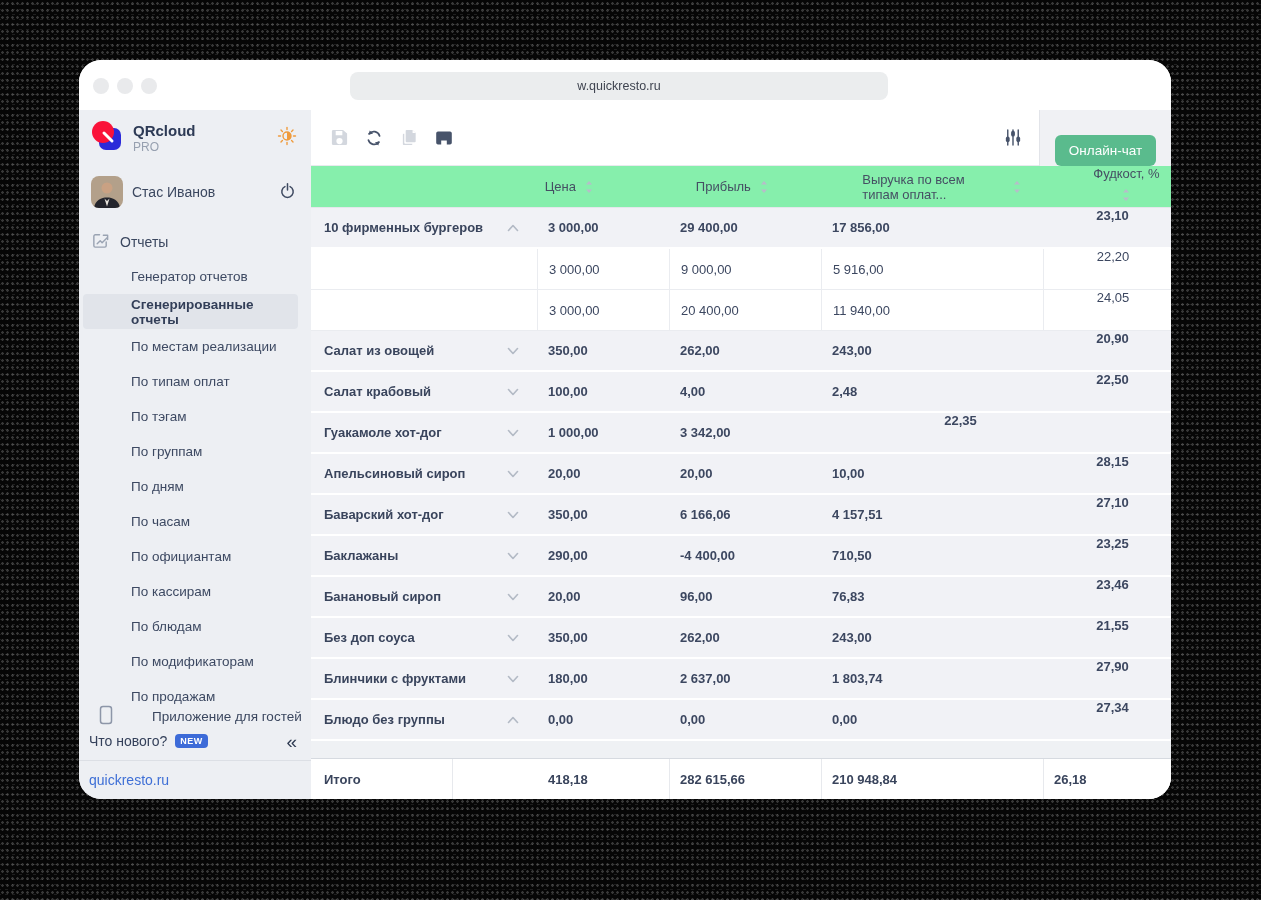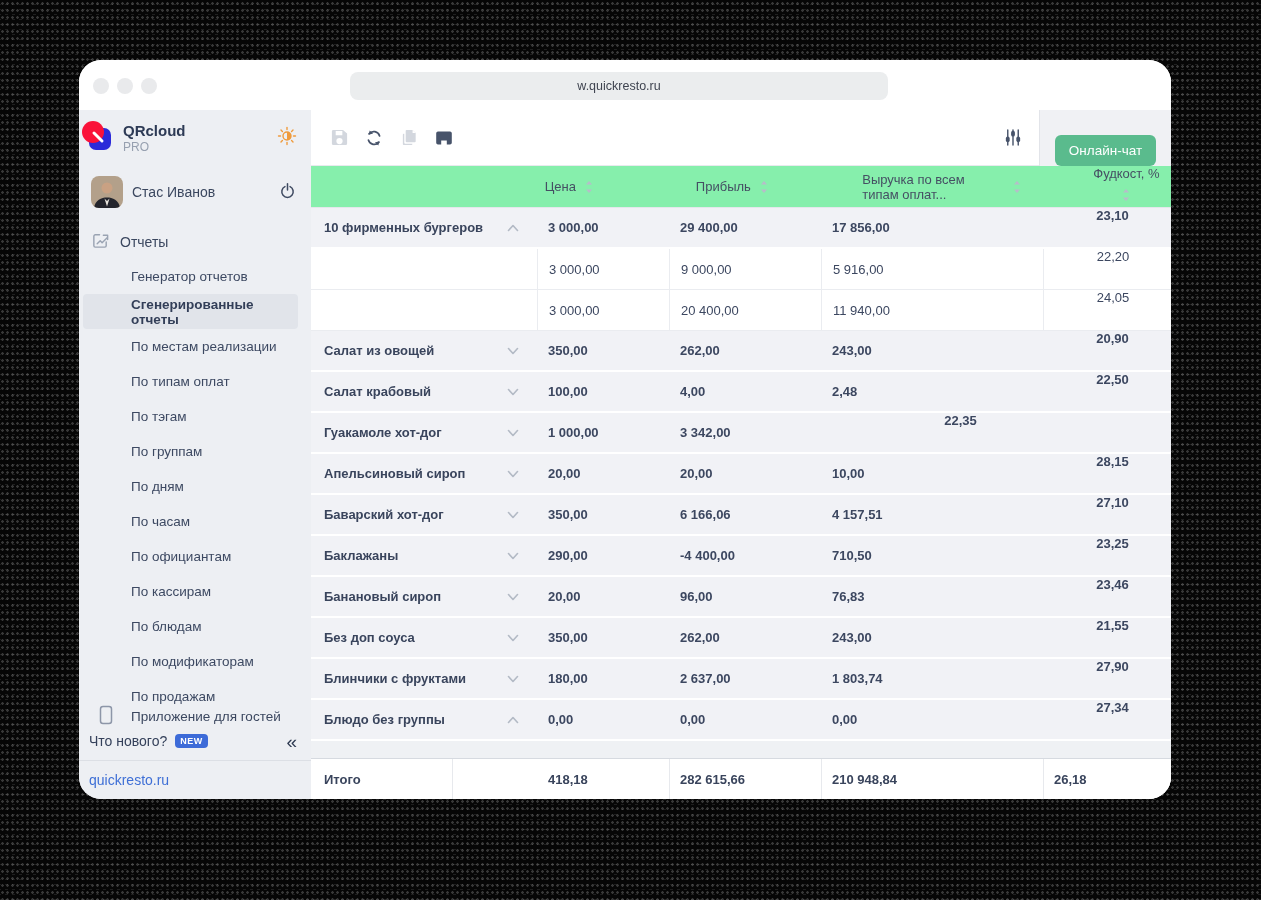--- a/index.html
+++ b/index.html
@@ -25,37 +25,37 @@
   .dot { position:absolute; top:18px; width:16px; height:16px; border-radius:50%; background:#e9eaec; }
   .dot.d1 { left:14px; } .dot.d2 { left:38px; } .dot.d3 { left:62px; }
   .urlbar {
     position:absolute; left:271px; top:12px; width:538px; height:28px;
     background:#ebedee; border-radius:8px; display:flex; align-items:center; justify-content:center;
     font-size:12.5px; color:#3f4450;
   }
   .content { flex:1; display:flex; min-height:0; }
   
   .sidebar { width:232px; flex:none; background:#edeff3; position:relative; color:#3b475f; }
-  .brandrow { height:56px; display:flex; align-items:center; padding:0 14px 0 0; }
+  .brandrow { height:56px; display:flex; align-items:center; padding:0 14px 0 10px; }
   .brandtext { margin-left:8px; }
   .brandname { font-size:15px; font-weight:700; color:#2d3a55; }
   .brandplan { font-size:12px; color:#97a0b0; margin-top:1px; }
   .sunwrap { margin-left:auto; }
   .userrow { margin-top:10px; height:32px; display:flex; align-items:center; padding:0 14px 0 12px; }
   .avatar { width:32px; height:32px; border-radius:8px; overflow:hidden; flex:none; }
   .username { margin-left:9px; font-size:14px; color:#3b475f; }
   .powerwrap { margin-left:auto; }
   .nav { margin-top:16px; }
   .navsection { height:35px; display:flex; align-items:center; padding-left:12px; font-size:14px; color:#3b475f; }
   .navsection .lbl { margin-left:10px; }
   .nav-item { height:35px; display:flex; align-items:center; padding-left:52px; font-size:13.5px; color:#3d4962; cursor:pointer; }
   .nav-item.active { margin:0 13px 0 4px; padding-left:48px; background:#e1e4ea; border-radius:4px; font-weight:700; color:#323e58; }
   .side-footer { position:absolute; left:0; right:0; bottom:0; }
   .sf-row1 { display:flex; align-items:center; padding-left:19px; height:24px; font-size:13.5px; }
-  .sf-row1 .lbl { margin-left:17px; }
+  .sf-row1 .lbl { margin-left:38px; }
   .sf-row2 { display:flex; align-items:center; padding:0 14px 0 10px; height:26px; font-size:14px; color:#34405a; }
   .newbadge {
     margin-left:8px; background:#3d6bd8; color:#fff; font-size:9px; font-weight:700;
     padding:3px 5px 2px; border-radius:4px; letter-spacing:.5px; line-height:1;
   }
   .collapse { margin-left:auto; font-size:19px; color:#2f3b52; cursor:pointer; line-height:1; }
   .sf-divider { border-top:1px solid #dcdfe5; margin-top:6px; }
   .sf-row3 { height:38px; display:flex; align-items:center; padding-left:10px; }
   .sitelink { color:#3e6fd6; font-size:14px; text-decoration:none; cursor:pointer; }
   

